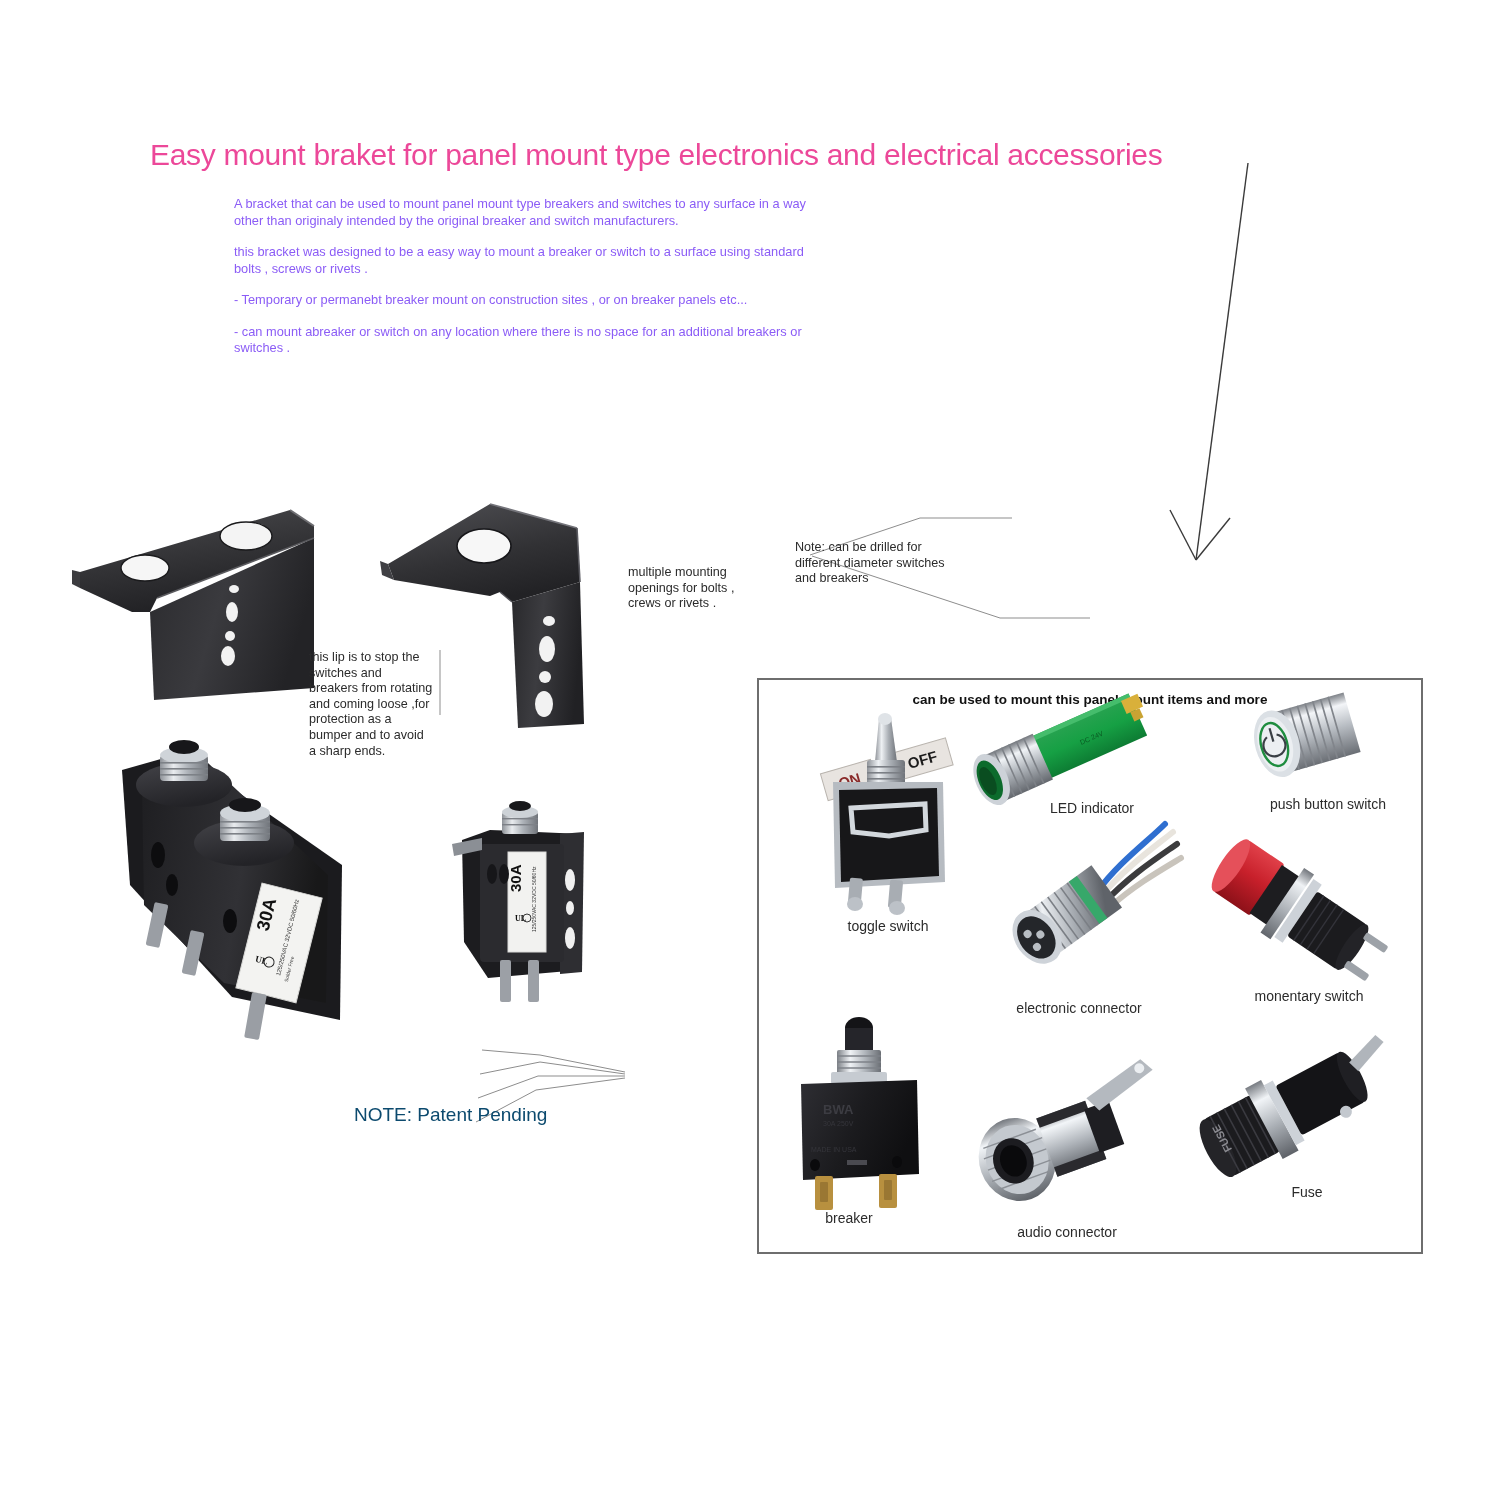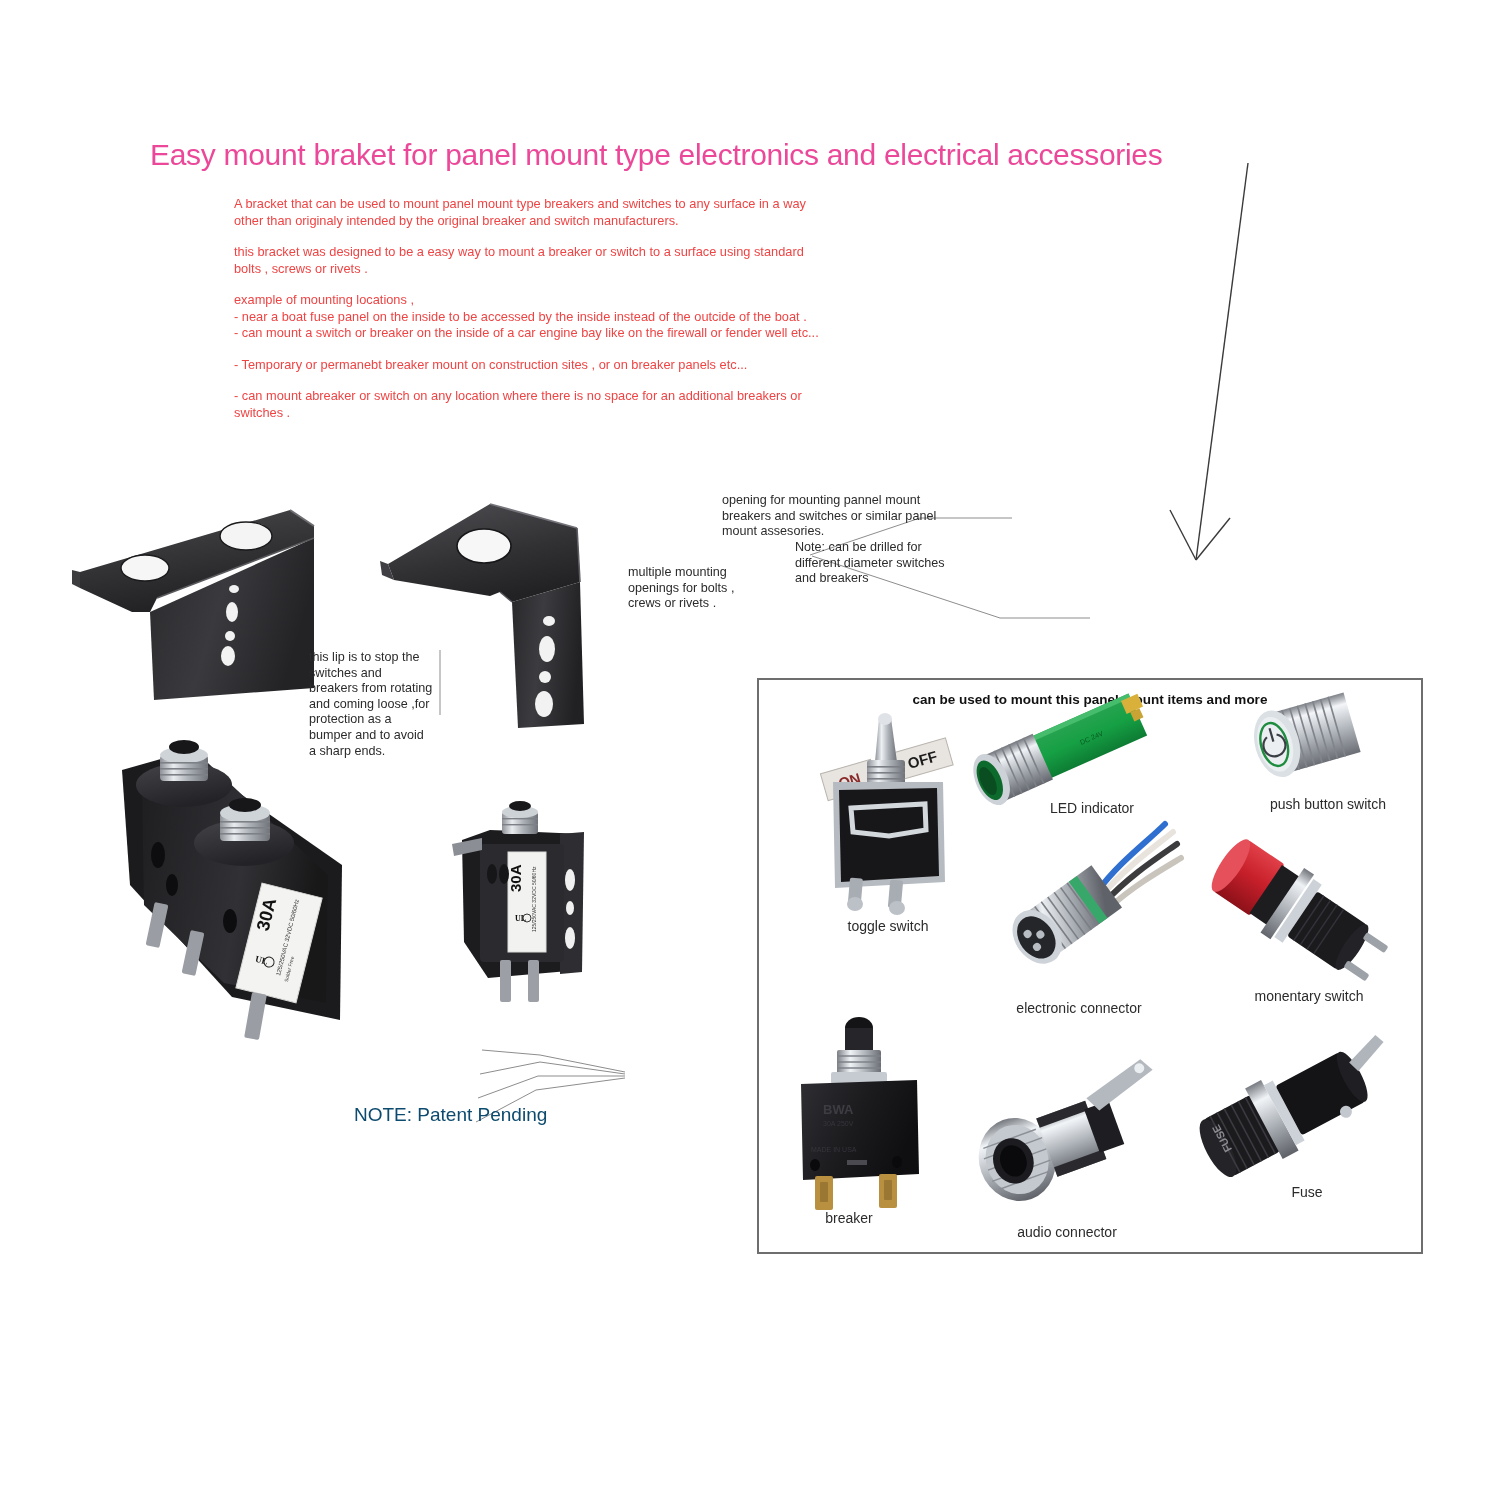--- a/index.html
+++ b/index.html
@@ -25,21 +25,21 @@
     color: #ec4899;
   }
 
   
   .body-copy {
     position: absolute;
     left: 234px; top: 196px;
     width: 590px;
     font-size: 12.8px;
     line-height: 16.5px;
-    color: #ef4444;
+    color: #8b5cf6;
   }
   .body-copy p { margin: 0 0 15px 0; }
   .body-copy p:last-child { margin-bottom: 0; }
 
   
   .callout {
     position: absolute;
     font-size: 12.6px;
     line-height: 15.6px;
     color: #2b2b2b;
@@ -91,23 +91,20 @@
 </head>
 <body>
 
 <div id="stage">
 
   <div class="title">Easy mount braket for panel mount type electronics and electrical accessories</div>
 
   <div class="body-copy">
     <p>A bracket that can be used to mount panel mount type breakers and switches to any surface in a way other than originaly intended by the original breaker and switch manufacturers.</p>
     <p>this bracket was designed to be a easy way to mount a breaker or switch to a surface using standard bolts , screws or rivets .</p>
-    <p style="white-space:pre-line;">example of mounting locations ,
-- near a boat fuse panel on the inside to be accessed by the inside instead of the outcide of the boat .
-- can mount a switch or breaker on the inside of a car engine bay like on the firewall or fender well etc...</p>
     <p>- Temporary or permanebt breaker mount on construction sites , or on breaker panels etc...</p>
     <p>- can mount abreaker or switch on any location where there is no space for an additional breakers or switches .</p>
   </div>
 
   <svg style="position:absolute; left:1160px; top:155px;" width="180" height="440">
     <path class="arrow-line" d="M 88 8 L 36 405"></path>
     <path class="arrow-line" d="M 36 405 L 10 355"></path>
     <path class="arrow-line" d="M 36 405 L 70 363"></path>
   </svg>
 
@@ -186,21 +183,20 @@
     <path class="leader" d="M 512 66 L 700 128 L 790 128"></path>
 
     <path class="leader" d="M 325 582 L 240 565 L 182 560"></path>
     <path class="leader" d="M 325 584 L 240 572 L 180 584"></path>
     <path class="leader" d="M 325 586 L 238 586 L 178 608"></path>
     <path class="leader" d="M 325 588 L 236 600 L 176 632"></path>
 
     <path class="leader" d="M 140 160 L 140 225"></path>
   </svg>
 
-  <div class="callout" id="co-opening">opening for mounting pannel mount breakers and switches or similar panel mount assesories.</div>
   <div class="callout" id="co-note">Note: can be drilled for different diameter switches and breakers</div>
   <div class="callout" id="co-multi">multiple mounting openings for bolts , crews or rivets .</div>
   <div class="callout" id="co-lip">this lip is to stop the switches and breakers from rotating and coming loose ,for protection as a bumper and to avoid a sharp ends.</div>
 
   <svg style="position:absolute; left:112px; top:735px;" width="260" height="315">
     <defs>
       <linearGradient id="brkTop" x1="0" y1="0" x2="0.4" y2="1">
         <stop offset="0%" stop-color="#434348"></stop>
         <stop offset="100%" stop-color="#232327"></stop>
       </linearGradient>

